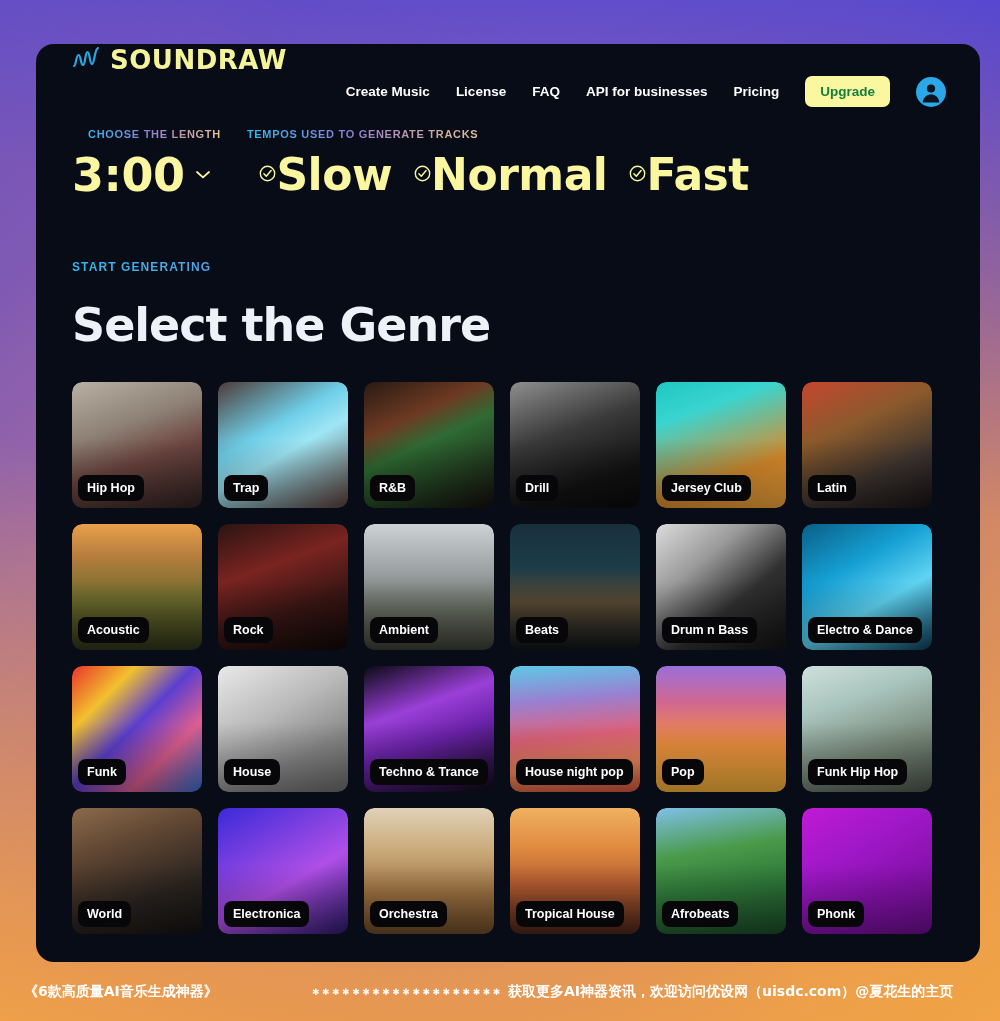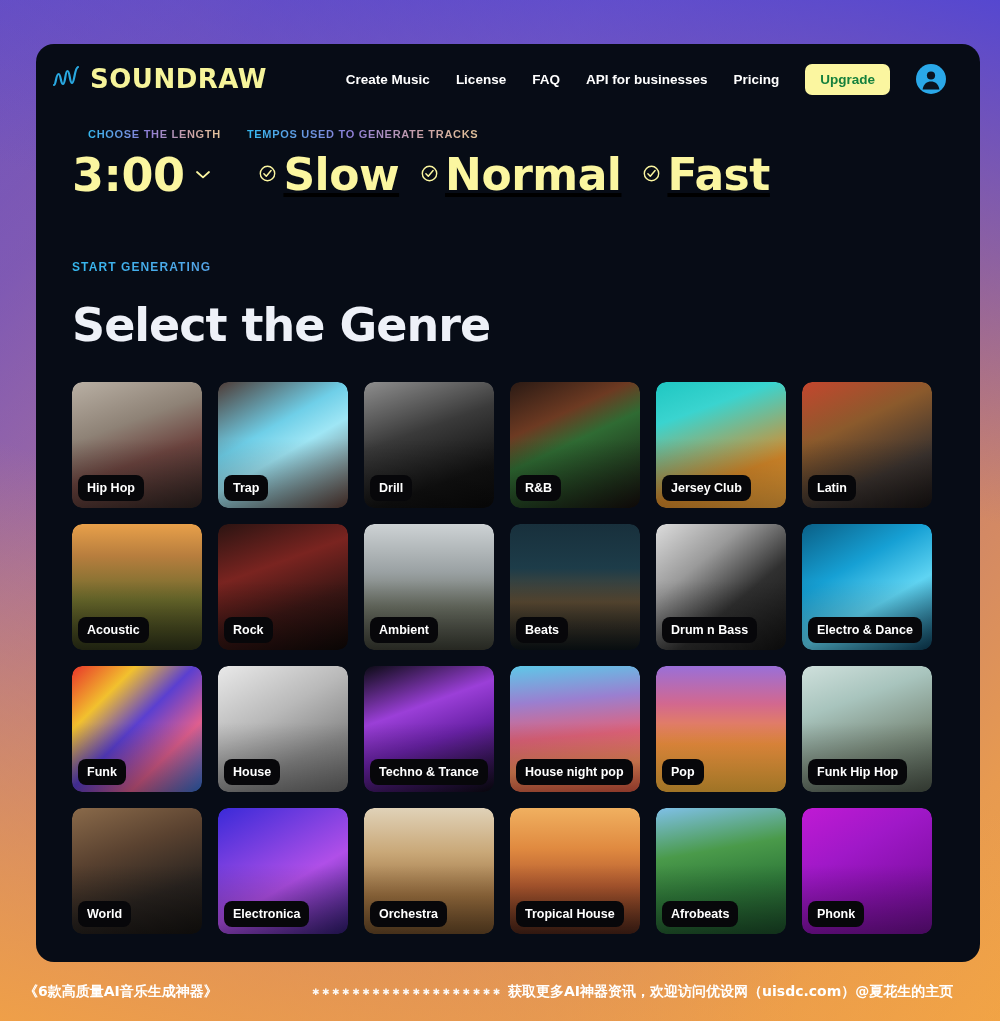--- a/index.html
+++ b/index.html
@@ -48,22 +48,23 @@
     background: #070c16;
     border-radius: 18px;
     overflow: hidden;
     z-index: 2;
   }
 
   
   .header {
     height: 70px;
     display: flex;
-    align-items: center;
-    padding: 0 34px 0 16px;
+    align-items: flex-start;
+    padding: 0 34px 0 36px;
+    flex-direction: column;
   }
 
   .logo {
     display: flex;
     align-items: center;
     gap: 2px;
     cursor: pointer;
   }
   .logo-mark { display: block; }
   .logo-text {
@@ -145,24 +146,22 @@
     color: #fbf6a0;
     font-size: 46px;
     font-weight: 800;
     line-height: 1;
     letter-spacing: -0.5px;
     font-family: "DejaVu Sans", sans-serif;
   }
   .tempo-opt {
     display: flex;
     align-items: center;
-    gap: 7px;
     cursor: pointer;
     margin-right: 22px;
-    text-decoration: underline;
   }
   .tempo-opt .big-yellow { font-size: 44px; }
   .check-circle { display: block; flex: 0 0 auto; }
 
   
   .genre-section { padding: 62px 36px 0 36px; }
   .sect-kicker {
     font-size: 12px;
     font-weight: 700;
     letter-spacing: 1.1px;
@@ -343,26 +342,26 @@
     <div class="genre-grid" id="genre-grid">
         <div class="genre-card">
           <div class="genre-art" style="background: linear-gradient(160deg, rgb(185, 176, 164) 0%, rgb(142, 130, 118) 35%, rgb(109, 69, 64) 60%, rgb(44, 34, 32) 100%);"></div>
           <div class="genre-label">Hip Hop</div>
         </div>
         <div class="genre-card">
           <div class="genre-art" style="background: linear-gradient(150deg, rgb(78, 59, 54) 0%, rgb(111, 207, 232) 38%, rgb(159, 230, 245) 55%, rgb(90, 60, 52) 100%);"></div>
           <div class="genre-label">Trap</div>
         </div>
         <div class="genre-card">
+          <div class="genre-art" style="background: linear-gradient(155deg, rgb(42, 26, 20) 0%, rgb(109, 58, 34) 30%, rgb(47, 107, 51) 48%, rgb(21, 13, 12) 100%);"></div>
+          <div class="genre-label">R&amp;B</div>
+        </div>
+        <div class="genre-card">
           <div class="genre-art" style="background: linear-gradient(160deg, rgb(142, 142, 142) 0%, rgb(58, 58, 58) 40%, rgb(18, 18, 18) 75%, rgb(10, 10, 10) 100%);"></div>
           <div class="genre-label">Drill</div>
-        </div>
-        <div class="genre-card">
-          <div class="genre-art" style="background: linear-gradient(155deg, rgb(42, 26, 20) 0%, rgb(109, 58, 34) 30%, rgb(47, 107, 51) 48%, rgb(21, 13, 12) 100%);"></div>
-          <div class="genre-label">R&amp;B</div>
         </div>
         <div class="genre-card">
           <div class="genre-art" style="background: linear-gradient(160deg, rgb(31, 199, 194) 0%, rgb(58, 212, 207) 25%, rgb(217, 139, 42) 70%, rgb(240, 166, 60) 100%);"></div>
           <div class="genre-label">Jersey Club</div>
         </div>
         <div class="genre-card">
           <div class="genre-art" style="background: linear-gradient(155deg, rgb(196, 70, 46) 0%, rgb(139, 90, 44) 35%, rgb(59, 51, 47) 70%, rgb(23, 19, 19) 100%);"></div>
           <div class="genre-label">Latin</div>
         </div>
         <div class="genre-card">

